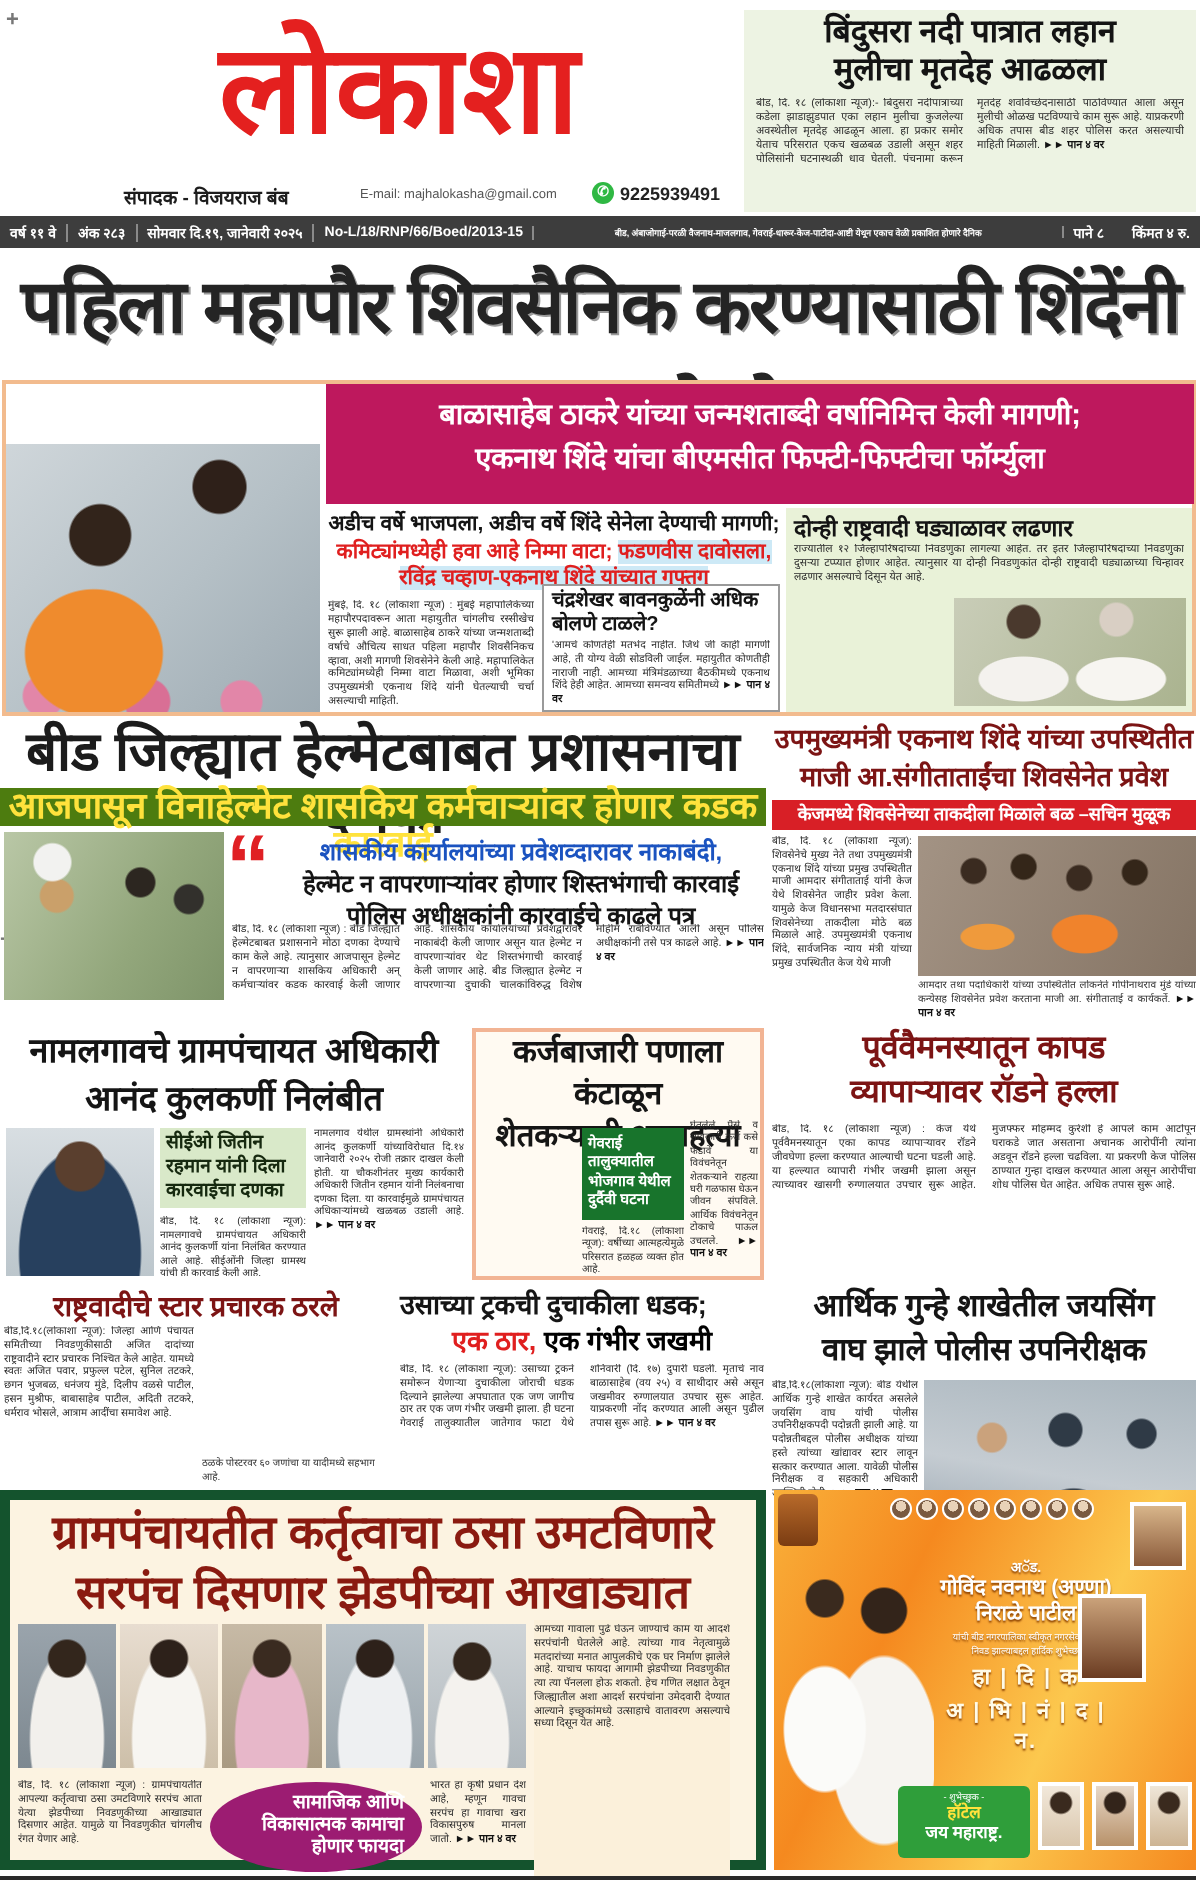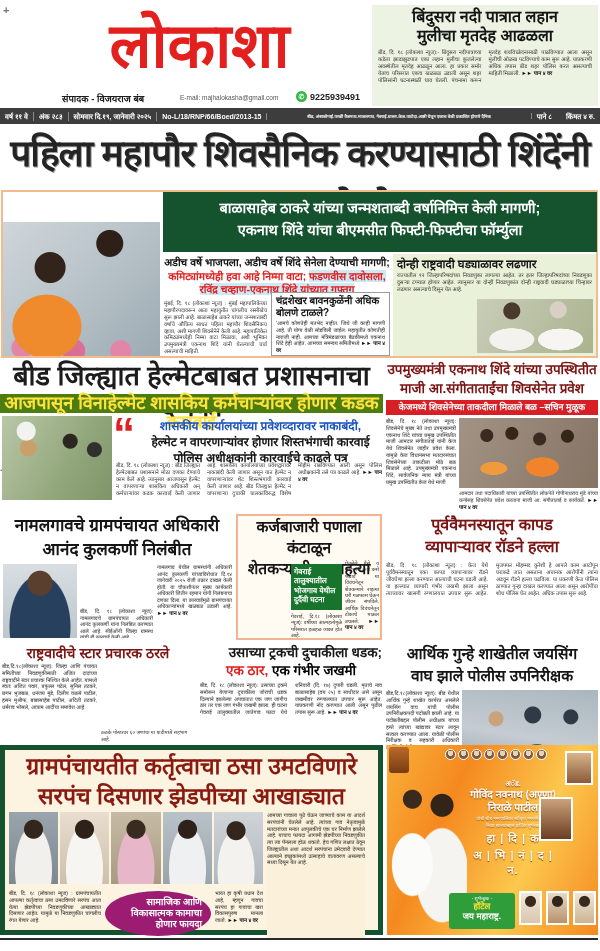--- a/index.html
+++ b/index.html
@@ -25,21 +25,21 @@
   .infobar { left:0; top:108px; width:600px; height:16px; background:#3d3d3d; display:flex; align-items:center; color:#fff; font-size:7px; font-weight:bold; }
   .infobar > div { padding:0 5px; border-right:1px solid #8a8a8a; white-space:nowrap; }
   .infobar .circ { flex:1; font-size:4.4px; overflow:hidden; text-align:center; }
   .infobar .last { border-right:none; display:flex; gap:14px; }
 
   .main-head { left:0; top:127px; width:600px; text-align:center; font-size:37px; font-weight:900; color:#242424; line-height:1.45; letter-spacing:-1px; text-shadow:1px 1px 0 #9a9a9a; }
 
   
   .lead { left:1px; top:190px; width:597px; height:168px; border:2px solid #f2bb8e; background:#fff; }
   .lead-photo { left:3px; top:222px; width:157px; height:134px; }
-  .banner { left:163px; top:192px; width:434px; height:60px; background:#14532d; color:#fff; font-weight:900; font-size:14.5px; text-align:center; line-height:1.55; padding-top:5px; }
+  .banner { left:163px; top:192px; width:434px; height:60px; background:#be185d; color:#fff; font-weight:900; font-size:14.5px; text-align:center; line-height:1.55; padding-top:5px; }
   .lead-sum { left:163px; top:256px; width:228px; text-align:center; font-size:10.5px; font-weight:900; line-height:1.3; }
   .sum-black { color:#141414; }
   .sum-red { color:#e01f1f; }
   .sum-hl { color:#e01f1f; background:#cde9f6; }
   .lead-body { left:164px; top:300px; width:103px; height:56px; font-size:5.3px; line-height:1.3; }
   .bav-box { left:271px; top:292px; width:119px; height:64px; border:1px solid #9a9a9a; padding:2px 4px; background:#fff; }
   .bav-h { font-size:10px; font-weight:900; color:#141414; line-height:1.2; }
   .bav-b { font-size:5.2px; line-height:1.3; margin-top:1px; }
   .ncp-box { left:393px; top:254px; width:203px; height:102px; background:#e9f2d8; padding:2px 4px; }
   .ncp-h { font-size:11.5px; font-weight:900; color:#141414; }
@@ -78,21 +78,21 @@
 
   .trader-h { left:386px; top:514px; width:212px; text-align:center; font-size:16px; font-weight:900; color:#7c1414; line-height:1.4; }
   .trader-b { left:386px; top:562px; width:212px; height:76px; column-count:2; column-gap:8px; font-size:5.3px; line-height:1.3; }
 
   
   .star-h { left:0; top:643px; width:196px; text-align:center; font-size:14px; font-weight:900; color:#7c1414; }
   .star-b { left:2px; top:663px; width:95px; height:98px; font-size:5.2px; line-height:1.3; }
   .star-photo { left:101px; top:663px; width:93px; height:64px; }
   .star-cap { left:101px; top:729px; width:93px; font-size:5px; color:#333; line-height:1.3; }
 
-  .truck-h1 { left:200px; top:643px; width:182px; text-align:right; font-size:13.5px; font-weight:900; color:#151515; }
+  .truck-h1 { left:200px; top:643px; width:182px; text-align:left; font-size:13.5px; font-weight:900; color:#151515; }
   .truck-h2 { left:200px; top:661px; width:182px; text-align:center; font-size:13.5px; font-weight:900; }
   .truck-red { color:#e01f1f; }
   .truck-b { left:200px; top:682px; width:182px; height:80px; column-count:2; column-gap:8px; font-size:5.2px; line-height:1.3; }
 
   .police-h { left:386px; top:643px; width:212px; text-align:center; font-size:15.5px; font-weight:900; color:#151515; line-height:1.4; }
   .police-b { left:386px; top:690px; width:73px; height:98px; font-size:5.2px; line-height:1.3; }
   .police-photo { left:462px; top:690px; width:136px; height:96px; }
 
   
   .botl { left:0; top:745px; width:383px; height:190px; background:#fcf3e1; border:5px solid #14532d; }
@@ -239,20 +239,21 @@
     <span>आमदार तथा पदाधिकारी यांच्या उपस्थितीत लोकनेते गोपीनाथराव मुंडे यांच्या कन्येसह शिवसेनेत प्रवेश करताना माजी आ. संगीताताई व कार्यकर्ते.</span>
     <span class="more">►► पान ४ वर</span>
   </div>
 
   <div class="abs kulk-h pre">नामलगावचे ग्रामपंचायत अधिकारी
 आनंद कुलकर्णी निलंबीत</div>
   <div class="abs kulk-photo" style="background:
       radial-gradient(circle at 50% 26%, #5a3f2e 12px, transparent 13px),
       radial-gradient(ellipse at 50% 85%, #27405e 30px, transparent 31px),
       linear-gradient(#d8dee2 0%,#bcc6cc 100%);"></div>
+  <div class="abs kulk-sub">सीईओ जितीन रहमान यांनी दिला कारवाईचा दणका</div>
   <div class="abs kulk-b1 just">बीड, दि. १८ (लोकाशा न्यूज): नामलगावचे ग्रामपंचायत अधिकारी आनंद कुलकर्णी यांना निलंबित करण्यात आले आहे. सीईओंनी जिल्हा ग्रामस्थ यांची ही कारवाई केली आहे.</div>
   <div class="abs kulk-b2 just">
     <span>नामलगाव येथील ग्रामस्थांनी अधिकारी आनंद कुलकर्णी यांच्याविरोधात दि.१४ जानेवारी २०२५ रोजी तक्रार दाखल केली होती. या चौकशीनंतर मुख्य कार्यकारी अधिकारी जितीन रहमान यांनी निलंबनाचा दणका दिला. या कारवाईमुळे ग्रामपंचायत अधिकाऱ्यांमध्ये खळबळ उडाली आहे.</span>
     <span class="more">►► पान ४ वर</span>
   </div>
 
   <div class="abs farm-box">
     <div class="farm-h pre">कर्जबाजारी पणाला कंटाळून
 शेतकऱ्याची आत्महत्या</div>
     <div class="abs farm-photo" style="background:

